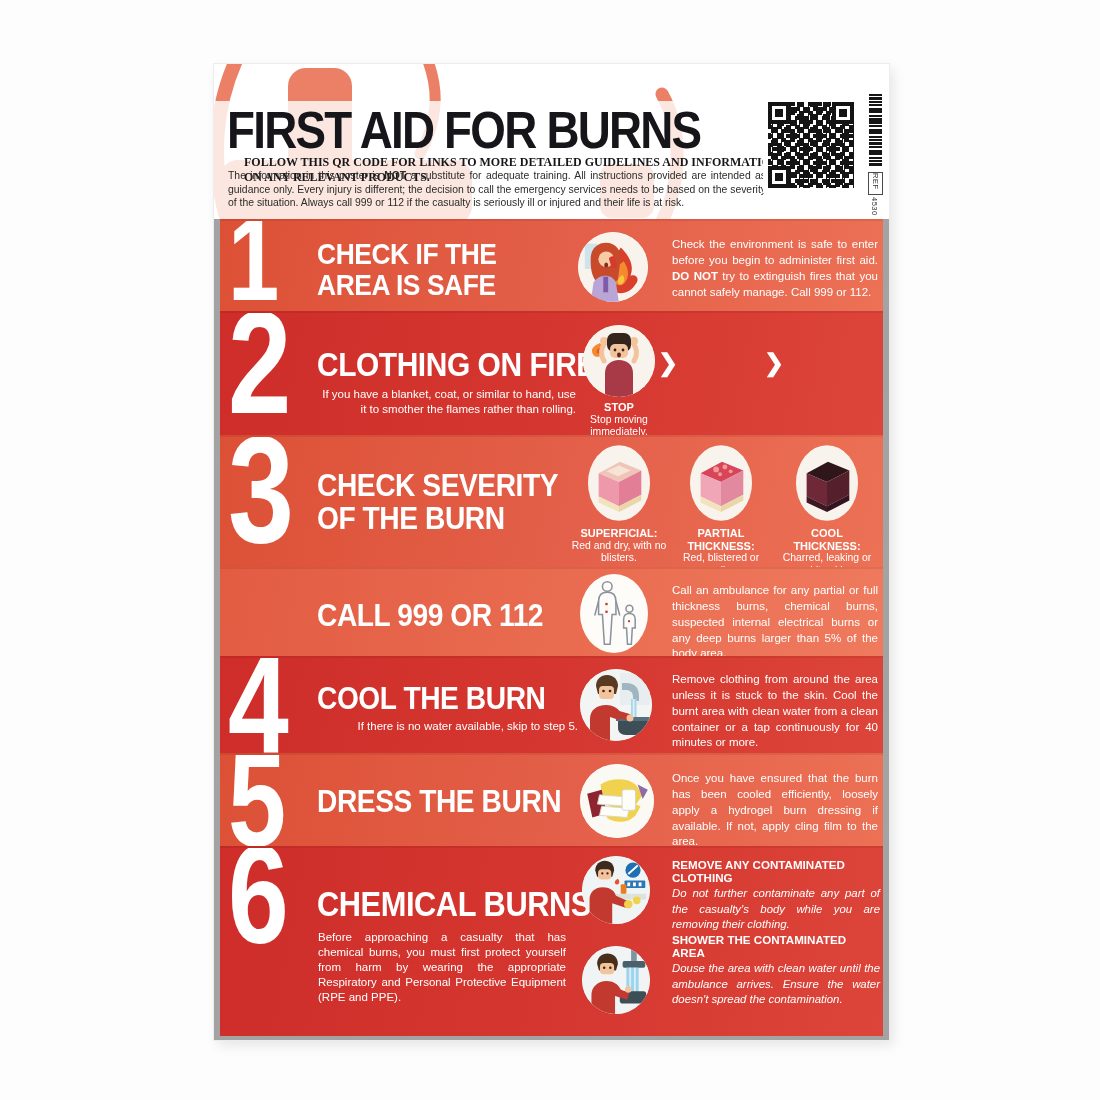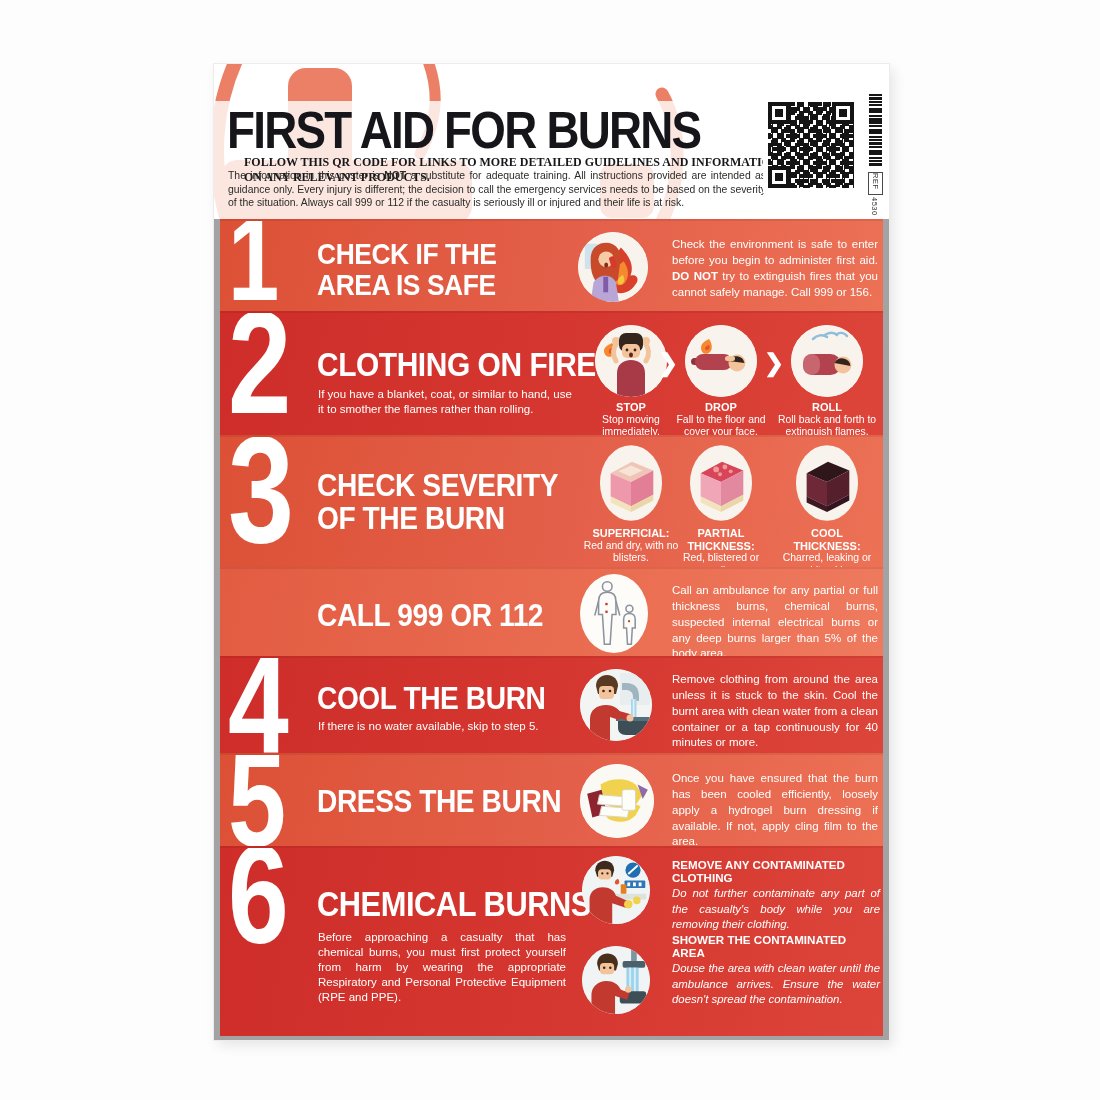--- a/index.html
+++ b/index.html
@@ -42,32 +42,32 @@
   .band.call{background:linear-gradient(100deg,#E25C42 0%,#EA6E52 60%,#EF7A5E 100%);}
   .b1{top:155px;height:92px}.b2{top:247px;height:124px}.b3{top:371px;height:132px}
   .bc{top:503px;height:89px}.b4{top:592px;height:97px}.b5{top:689px;height:93px}.b6{top:782px;height:188px}
 
   .num{position:absolute;left:8px;top:-10px;font-weight:bold;line-height:.82;color:#fff;
        transform:scaleX(.78);transform-origin:0 0;}
   .n1{font-size:118px}.n2{font-size:146px}.n3{font-size:152px}.n4{font-size:140px}.n5{font-size:134px}.n6{font-size:140px}
 
   .sec-title{position:absolute;left:97px;font-weight:bold;line-height:1.03;letter-spacing:-.5px;
              transform:scaleX(.88);transform-origin:0 0;white-space:nowrap;}
-  .sec-sub{position:absolute;left:98px;font-size:11.5px;line-height:1.3;color:#fff;}
+  .sec-sub{position:absolute;left:98px;font-size:11.5px;line-height:1.3;color:#fff;text-align:right;}
 
   .icon-circle{position:absolute;border-radius:50%;overflow:hidden;background:#F8F4ED;}
   .icon-circle svg{display:block;width:100%;height:100%;}
 
   .col-text{position:absolute;left:452px;width:206px;font-size:11.5px;line-height:1.38;
             text-align:justify;color:#fff;}
   .col-text b{font-weight:bold;}
 
   .trio{position:absolute;left:345px;top:0;width:330px;height:100%;}
   .trio-item{position:absolute;top:12px;width:100px;text-align:center;}
-  .t-0{left:16px}.t-1{left:106px}.t-2{left:212px}
+  .t-0{left:4px}.t-1{left:106px}.t-2{left:212px}
   .trio-item .circ{width:72px;height:72px;border-radius:50%;margin:0 auto;overflow:hidden;background:#F8F4ED;}
   .trio-item .circ svg{display:block;width:100%;height:100%;}
   .trio-label{margin-top:4px;font-size:11px;font-weight:bold;line-height:1.15;}
   .trio-desc{font-size:10.4px;line-height:1.22;}
   .chev{position:absolute;top:36px;font-size:24px;color:#fff;font-weight:bold;}
   .c-0{left:93px}.c-1{left:199px}
   .trio3 .trio-item{top:6px;}
   .trio3 .oval{width:64px;height:80px;margin:0 auto;overflow:hidden;}
   .trio3 .oval svg{display:block;width:100%;height:100%;}
 
@@ -128,21 +128,21 @@
         <path d="M47 30c4 6 6 13 3 19-2 5-7 7-10 5-4-2-5-8-3-13 2-5 6-8 10-11z" fill="#F5892F"></path>
         <path d="M46 44c2 3 2 7 0 9-2 2-5 1-5-2 0-3 2-5 5-7z" fill="#F7C53F"></path>
         <path d="M13 28c0-11 7-17 16-17 9 0 15 7 15 16l-3 22c-3 3-6 4-9 4l-4 19H14l5-21c-5-6-6-13-6-23z" fill="#C94A2B"></path>
         <circle cx="29" cy="28" r="8" fill="#F7CBA4"></circle>
         <ellipse cx="29" cy="34" rx="2" ry="2.6" fill="#7A3020"></ellipse>
         <rect x="33" y="25" width="6" height="12" rx="2" fill="#D63A2F" transform="rotate(-18 36 31)"></rect>
         <path d="M13 72l3-20c3-5 8-7 12-7s9 2 11 7l3 20z" fill="#B9A6D6"></path>
         <rect x="26" y="46" width="5" height="16" fill="#7E5AA8"></rect>
       </svg>
     </div>
-    <div class="col-text" style="top:16px;"><span>Check the environment is safe to enter before you begin to administer first aid. </span><b>DO NOT</b><span> try to extinguish fires that you cannot safely manage. Call 999 or 156.</span></div>
+    <div class="col-text" style="top:16px;"><span>Check the environment is safe to enter before you begin to administer first aid. </span><b>DO NOT</b><span> try to extinguish fires that you cannot safely manage. Call 999 or 112.</span></div>
   </div>
 
   <div class="band red b2">
     <div class="num n2">2</div>
     <div class="sec-title" style="top:34px;font-size:34px;">CLOTHING ON FIRE</div>
     <div class="sec-sub" style="top:74px;width:258px;">If you have a blanket, coat, or similar to hand, use it to smother the flames rather than rolling.</div>
 
     <div class="trio">
       <div class="trio-item t-0">
         <div class="circ">
@@ -159,53 +159,21 @@
             <circle cx="32" cy="25" r="1.4" fill="#33241E"></circle>
                 <circle cx="40" cy="25" r="1.4" fill="#33241E"></circle>
             <ellipse cx="36" cy="30" rx="2" ry="2.4" fill="#5A2A20"></ellipse>
             <path d="M22 72V48c0-8 6-13 14-13s14 5 14 13v24z" fill="#A83A47"></path>
           </svg>
         </div>
         <div class="trio-label">STOP</div>
         <div class="trio-desc">Stop moving immediately.</div>
       </div>
       <div class="chev c-0">❯</div>
-      <div class="trio-item t-1">
-        <div class="circ">
-          <svg viewBox="0 0 72 72">
-            <circle cx="36" cy="36" r="36" fill="#F8F4ED"></circle>
-            <path d="M24 14c3 4 4 10 1 13-4 4-9 1-9-4 0-5 4-7 8-9z" fill="#F5892F"></path>
-            <path d="M24 20c1 2 1 4-1 5-2 1-3-1-3-2 1-2 2-2 4-3z" fill="#E8502F"></path>
-            <rect x="6" y="33" width="10" height="7" rx="3.5" fill="#8E3440"></rect>
-            <rect x="10" y="29" width="37" height="16" rx="8" fill="#B2424E"></rect>
-            <circle cx="52" cy="38" r="8.5" fill="#F3C49C"></circle>
-            <path d="M43.5 36a8.5 8.5 0 0 1 16 2l-16-2z" fill="#33241E"></path>
-            <rect x="40" y="31" width="10" height="5" rx="2.5" fill="#F3C49C"></rect>
-          </svg>
-        </div>
-        <div class="trio-label">DROP</div>
-        <div class="trio-desc">Fall to the floor and cover your face.</div>
-      </div>
       <div class="chev c-1">❯</div>
-      <div class="trio-item t-2">
-        <div class="circ">
-          <svg viewBox="0 0 72 72">
-            <circle cx="36" cy="36" r="36" fill="#F8F4ED"></circle>
-            <path d="M22 14c4-4 10-5 14-2" stroke="#8FBEDC" stroke-width="2.5" fill="none" stroke-linecap="round"></path>
-            <path d="M34 10c4-3 9-3 12 0" stroke="#8FBEDC" stroke-width="2.5" fill="none" stroke-linecap="round"></path>
-            <path d="M46 9c4-2 8-1 10 2" stroke="#8FBEDC" stroke-width="2.5" fill="none" stroke-linecap="round"></path>
-            <rect x="12" y="29" width="38" height="21" rx="10.5" fill="#B2424E"></rect>
-            <rect x="12" y="29" width="17" height="21" rx="8.5" fill="#C86670"></rect>
-            <circle cx="52" cy="40" r="8.5" fill="#F3C49C"></circle>
-            <path d="M43.5 38a8.5 8.5 0 0 1 16 3l-16-3z" fill="#33241E"></path>
-          </svg>
-        </div>
-        <div class="trio-label">ROLL</div>
-        <div class="trio-desc">Roll back and forth to extinguish flames.</div>
-      </div>
     </div>
   </div>
 
   <div class="band orange b3">
     <div class="num n3">3</div>
     <div class="sec-title" style="top:32px;font-size:32px;">
       <div>CHECK SEVERITY</div>
       <div>OF THE BURN</div>
     </div>
 

